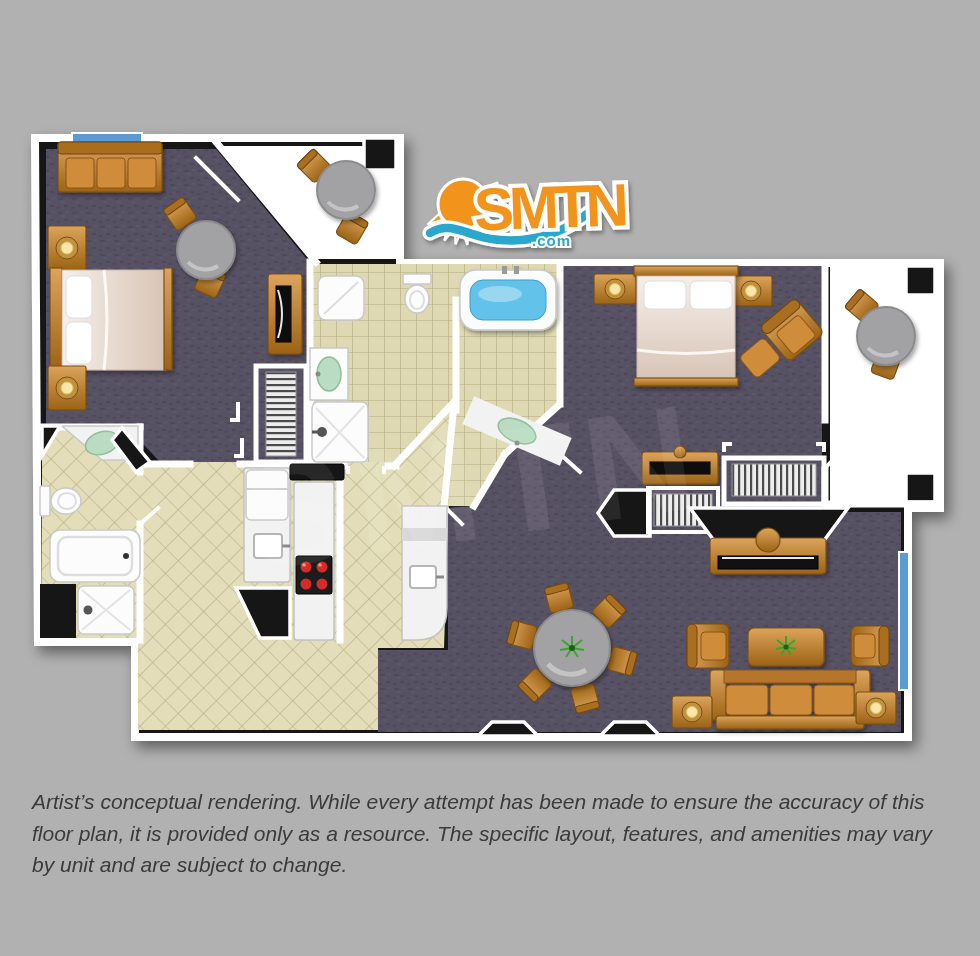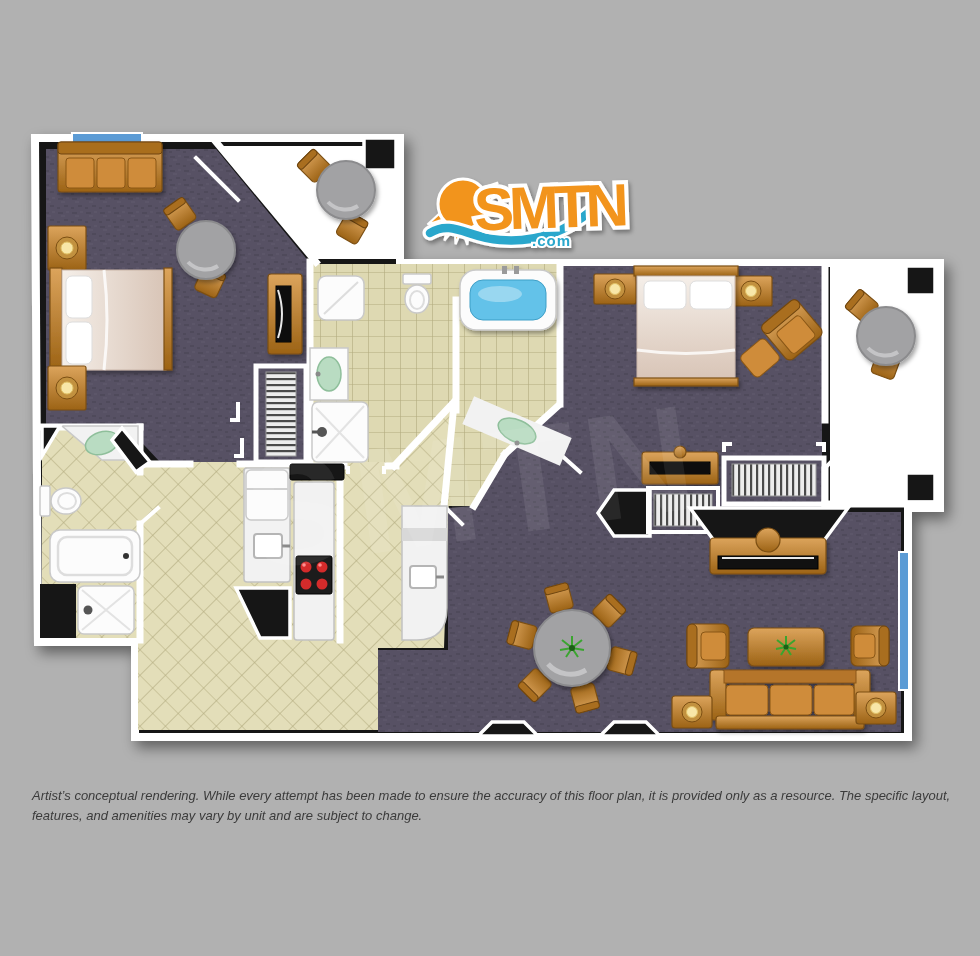--- a/index.html
+++ b/index.html
@@ -21,21 +21,21 @@
   .wooddk{fill:#a96e1f;stroke:#6e4510;stroke-width:1;}
   .cushion{fill:var(--sofa,#cf8c3a);stroke:#8a5716;stroke-width:1;}
   .graytbl{fill:var(--tableGray,#a2a2a4);stroke:#8b8b8d;stroke-width:2;}
   .sink{fill:var(--sinkGreen,#b9dcc2);stroke:#8fbf9b;stroke-width:1.5;}
   .lampbase{fill:#c2913f;stroke:#7c4f13;stroke-width:1;}
   .lampglow{fill:var(--lamp,#f8e7a8);stroke:#e2c267;stroke-width:1;}
   .glass{fill:var(--glass,#5b9bd5);stroke:#fff;stroke-width:2;}
   .plant{stroke:var(--plant,#3aa52f);stroke-width:2;fill:none;}
   #disclaimer{
     position:absolute;left:32px;top:786px;width:924px;
-    font-style:italic;font-size:13px;line-height:1.5;
+    font-style:italic;font-size:21px;line-height:1.5;
     color:var(--discText,#3b3b3b);
   }
   .logo-text{font-weight:bold;letter-spacing:-5px;font-size:60px;
     fill:var(--logoOrange,#f2941e);stroke:#fff;stroke-width:8px;paint-order:stroke;}
   .logo-com{font-weight:bold;font-size:15px;letter-spacing:1px;
     fill:var(--logoBlue,#2ba7cc);stroke:#fff;stroke-width:4px;paint-order:stroke;}
   .wm{font-weight:bold;font-size:150px;letter-spacing:8px;fill:rgba(255,255,255,0.08);}
 </style>
 </head>
 <body style="--bg: #b1b1b1; --wallWhite: #ffffff; --wallDark: #161616; --carpet: #575164; --tile: #ded9b2; --tileLine: #b2ab7e; --balcony: #ffffff; --water: #63c2e9; --sinkGreen: #b9dcc2; --burner: #d42b2b; --lamp: #f8e7a8; --glass: #5b9bd5; --tableGray: #a2a2a4; --sofa: #cf8c3a; --plant: #3aa52f; --discText: #3b3b3b; --logoOrange: #f2941e; --logoBlue: #2ba7cc;">

